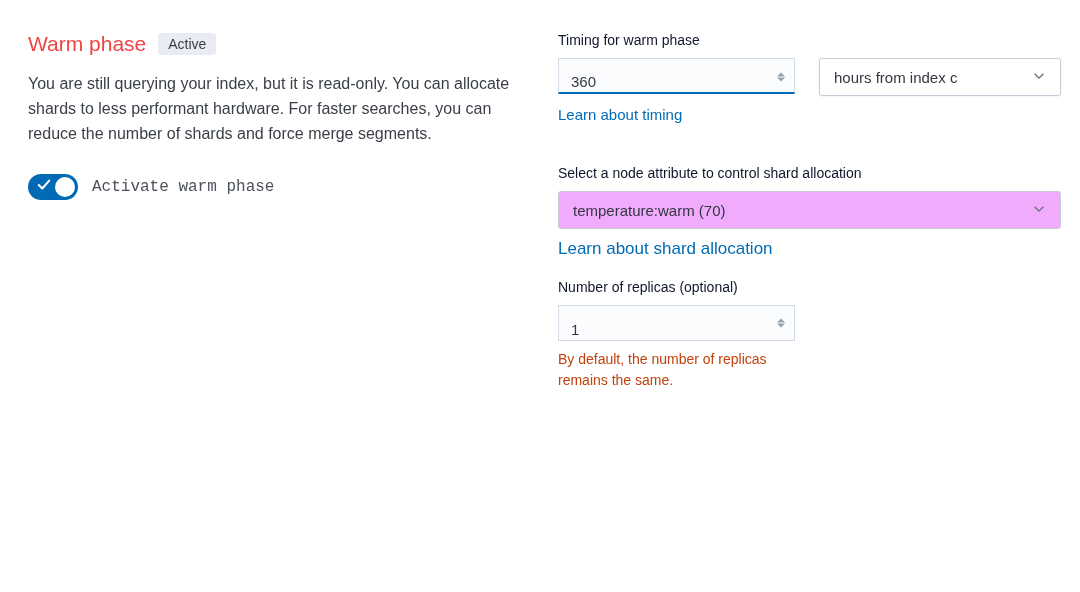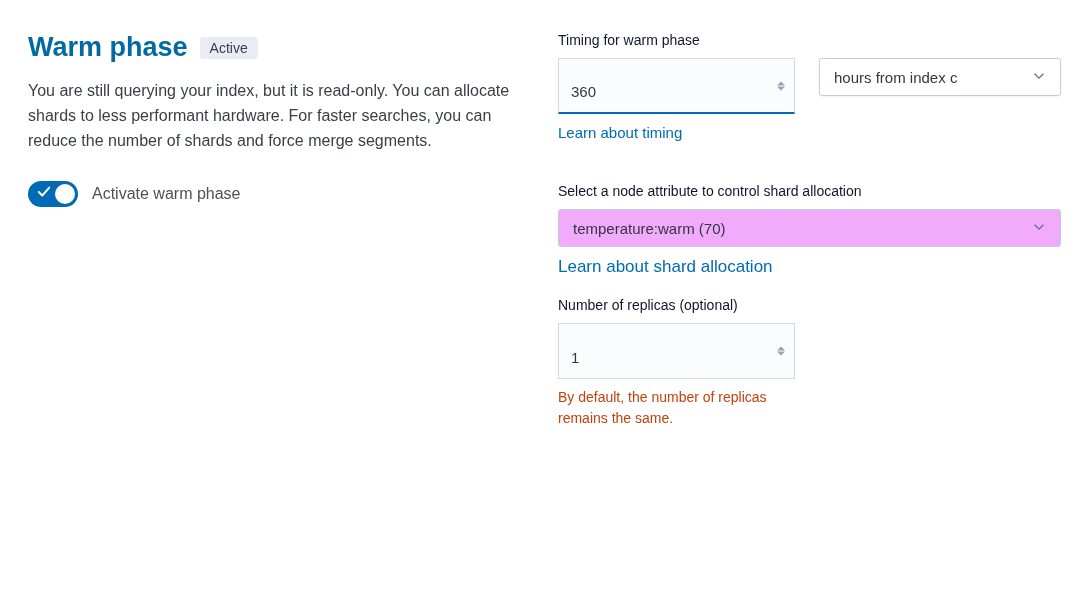--- a/index.html
+++ b/index.html
@@ -23,42 +23,43 @@
     flex: 1;
     padding-right: 8px;
   }
   .heading-row {
     display: flex;
     align-items: center;
     gap: 12px;
     margin-bottom: 16px;
   }
   .phase-title {
-    font-size: 27px;
-    font-weight: 700;
-    color: #0369a1;
+    font-size: 21px;
+    font-weight: 400;
+    color: #ef4444;
   }
   .badge {
     background: #e9edf3;
     color: #3a3f47;
     font-size: 14px;
     padding: 3px 10px;
     border-radius: 3px;
     text-align: right;
   }
   .phase-desc {
     color: #3a3f47;
     font-size: 16px;
     line-height: 1.55;
     margin-bottom: 28px;
   }
   .toggle-row {
     display: flex;
     align-items: center;
     gap: 14px;
+    font-family: Liberation Mono, monospace;
   }
   .toggle {
     width: 50px;
     height: 26px;
     background: #006bb4;
     border-radius: 13px;
     position: relative;
     cursor: pointer;
   }
   .toggle .knob {
@@ -87,21 +88,21 @@
     color: #0f172a;
     margin-bottom: 10px;
     display: block;
   }
   .timing-row {
     display: flex;
     gap: 24px;
     margin-bottom: 10px;
   }
   .input-number, .input-number-sm {
-    height: 56px;
+    height: 36px;
     border: 1px solid #d3dae6;
     background: #fbfcfd;
     padding: 12px 30px 0 12px;
     font-size: 15px;
     color: #343741;
     position: relative;
   }
   .input-number {
     width: 237px;
     border-bottom: 2px solid #006bb4;

